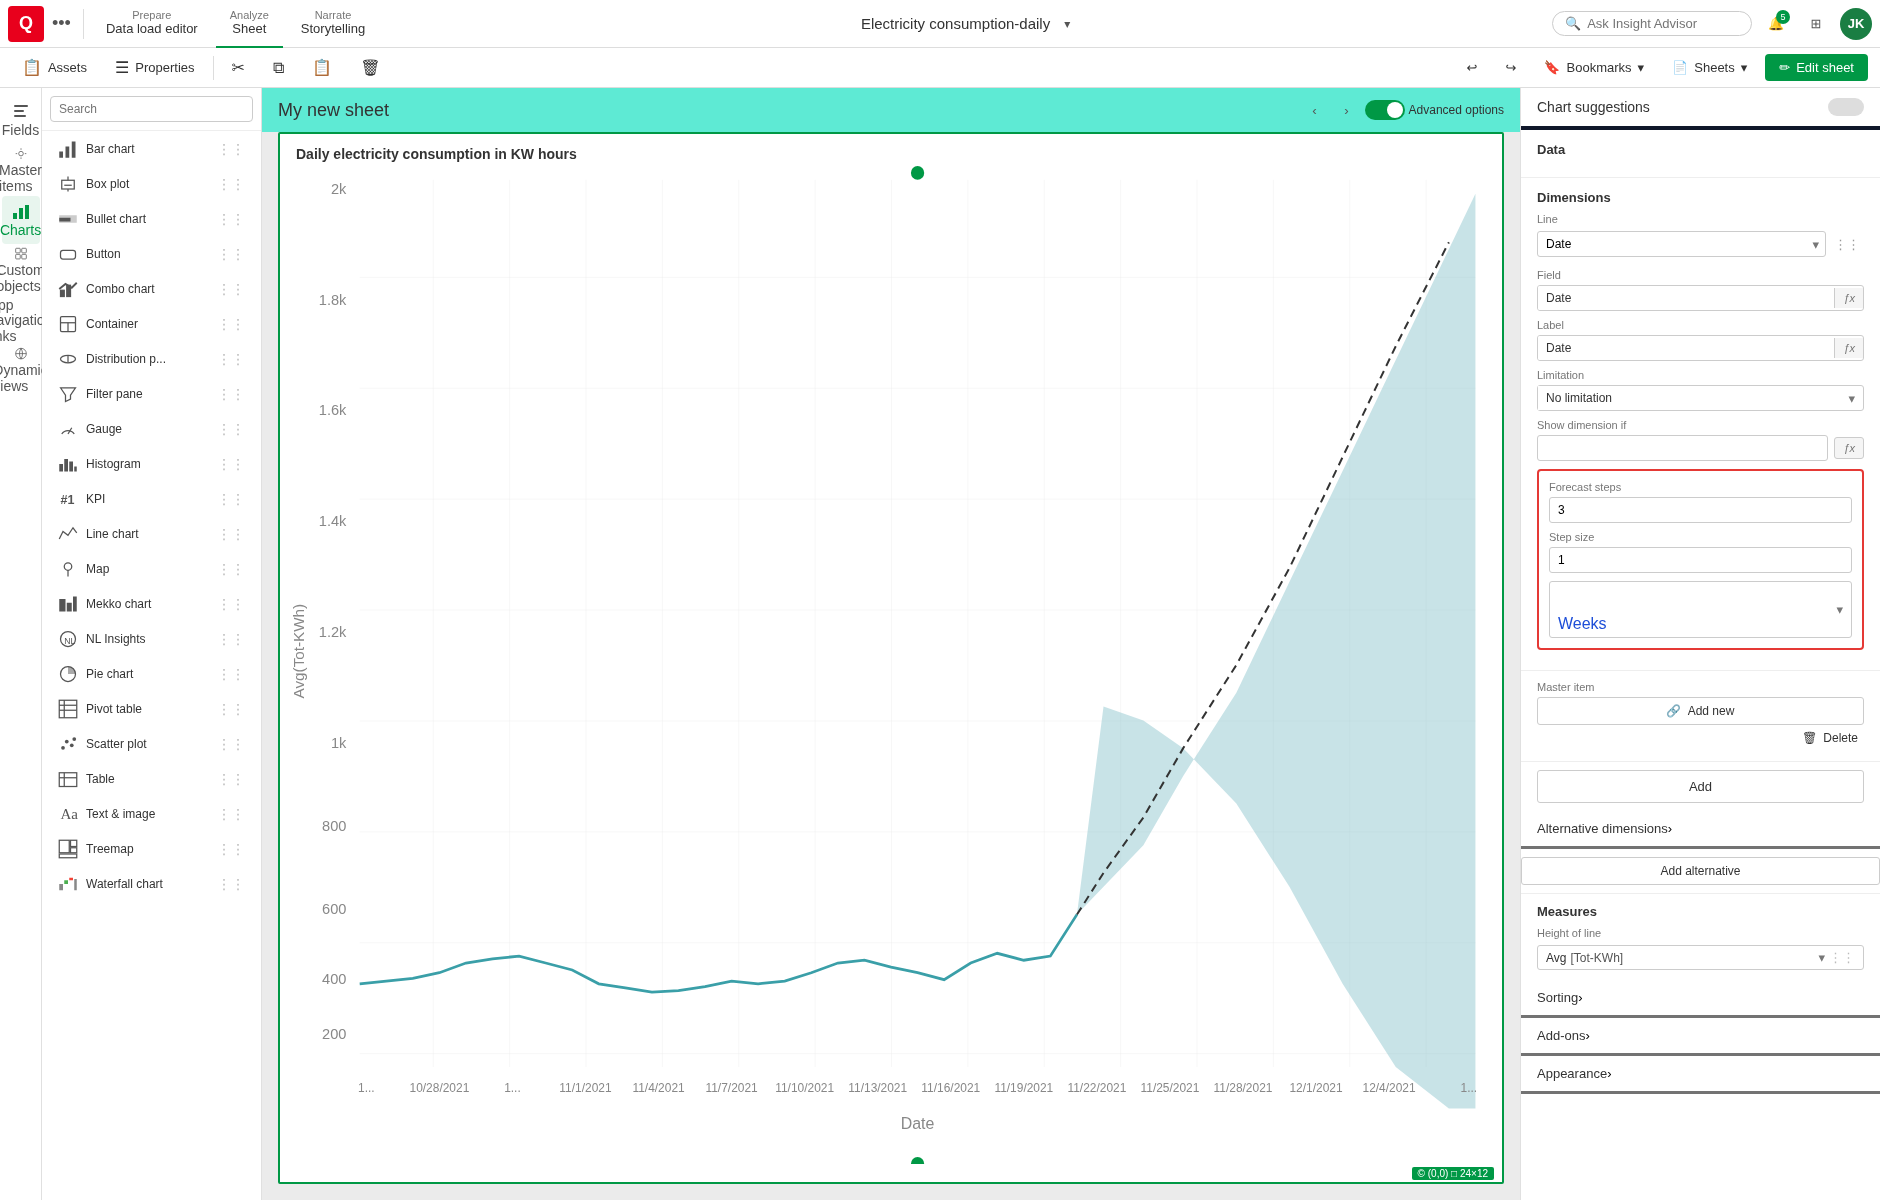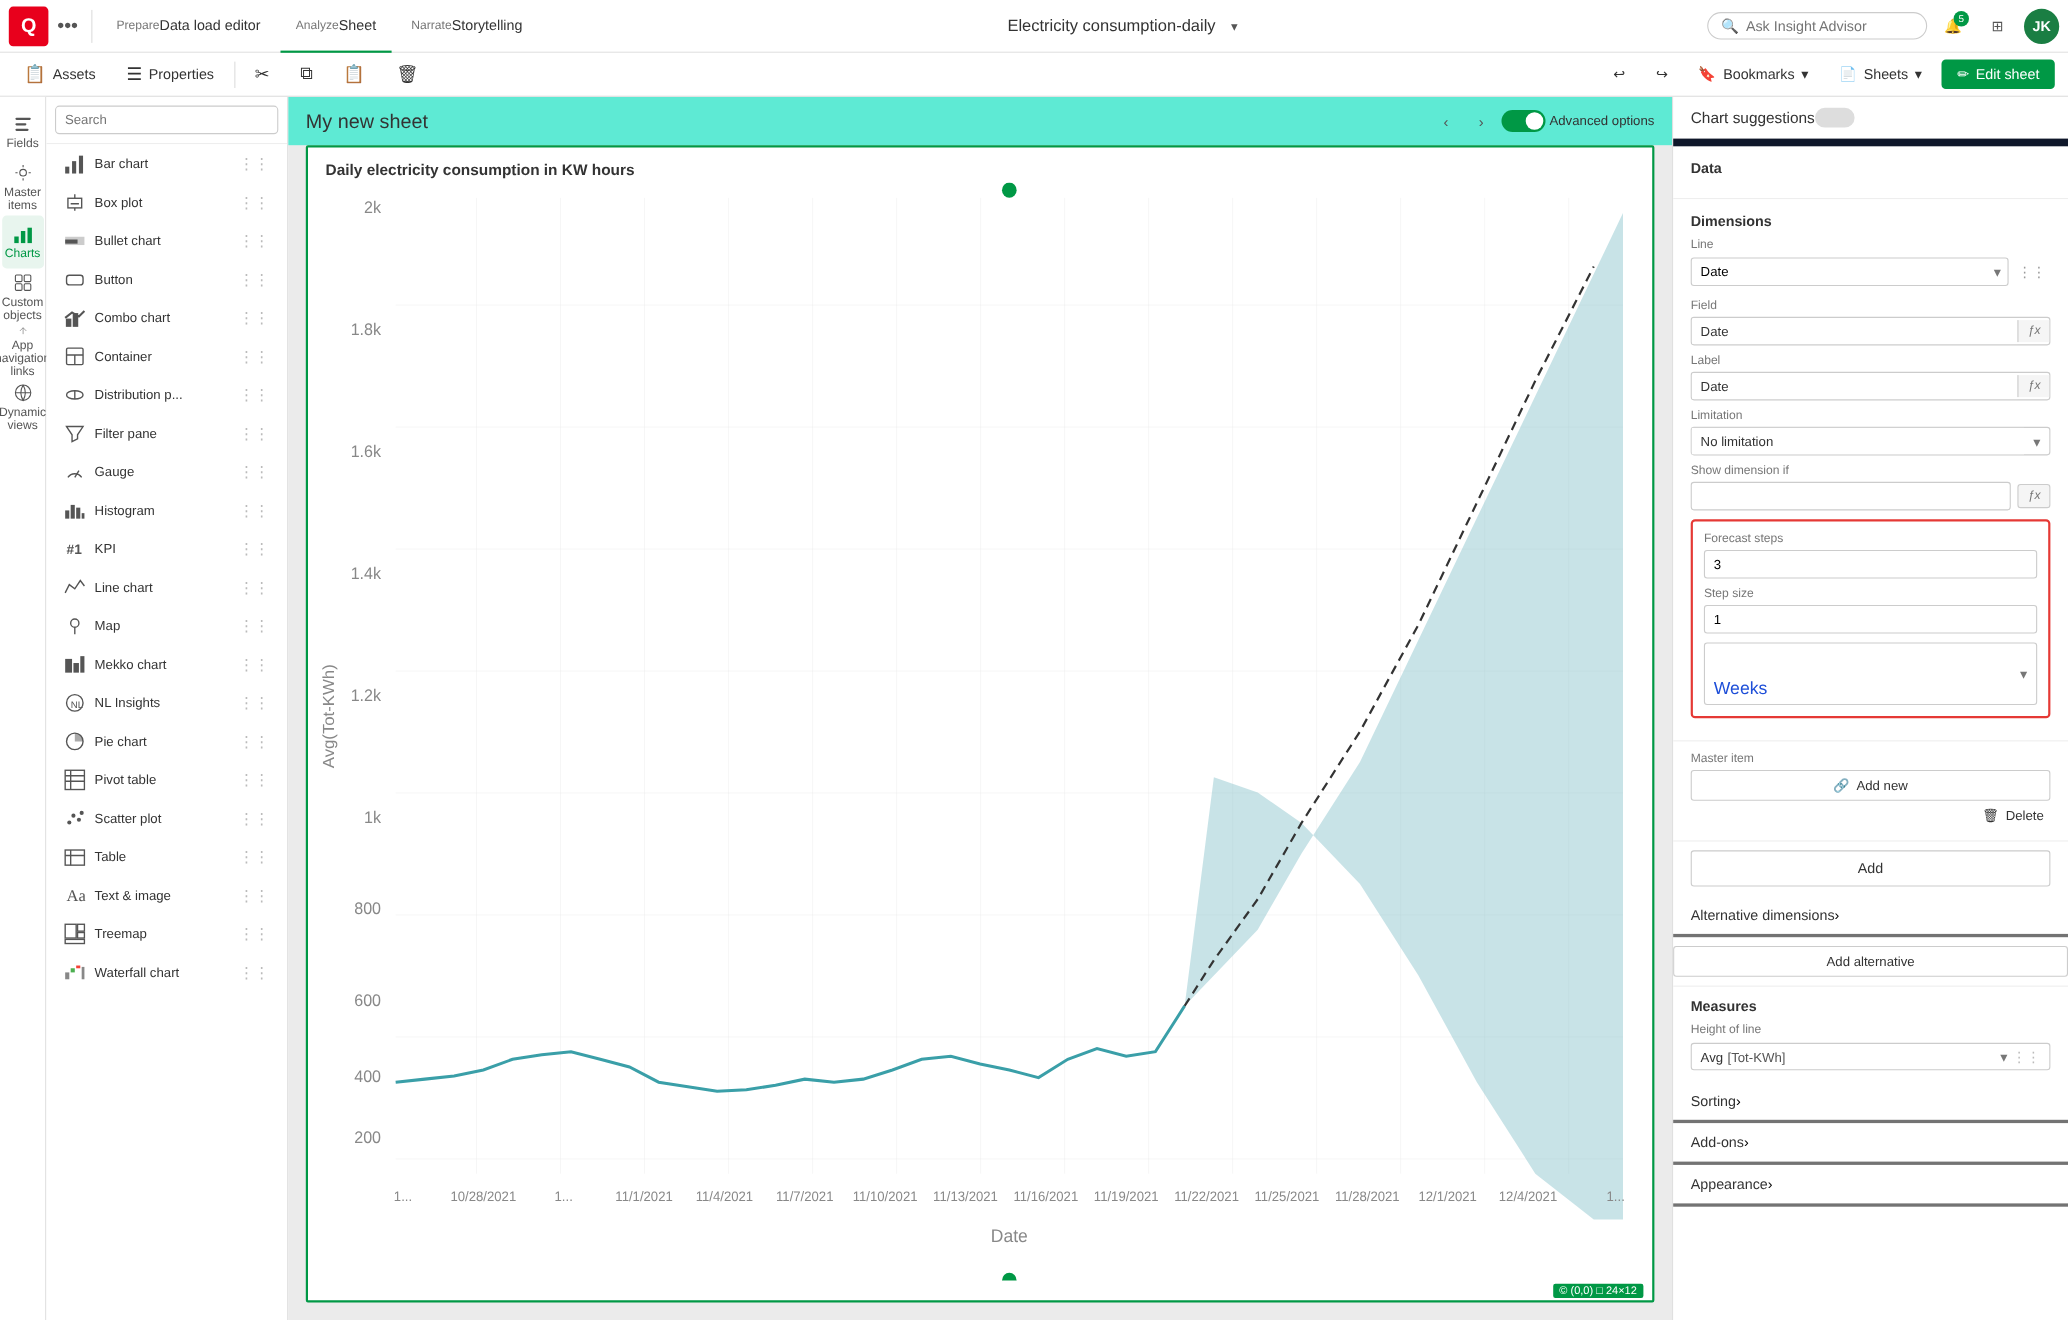--- a/index.html
+++ b/index.html
@@ -6,21 +6,21 @@
     body { font-family: 'Segoe UI', Arial, sans-serif; font-size: 13px; background: #f5f5f5; overflow: hidden; }
 
     
     .top-nav {
       display: flex; align-items: center; height: 48px;
       background: #fff; border-bottom: 1px solid #ddd; padding: 0 8px; gap: 4px;
     }
     .qlik-logo { width: 36px; height: 36px; background: #e8001c; border-radius: 4px;
       display: flex; align-items: center; justify-content: center; color: white; font-weight: bold; font-size: 18px; flex-shrink: 0; }
     .nav-dots { font-size: 18px; color: #555; padding: 0 4px; cursor: pointer; }
-    .nav-section { display: flex; flex-direction: row; align-items: center; padding: 4px 14px; cursor: pointer; border-bottom: 2px solid transparent; height: 48px; justify-content: center; }
+    .nav-section { display: flex; flex-direction: column; align-items: center; padding: 4px 14px; cursor: pointer; border-bottom: 2px solid transparent; height: 48px; justify-content: center; }
     .nav-section.active { border-bottom: 2px solid #009845; }
     .nav-section-top { font-size: 11px; color: #777; }
     .nav-section-bottom { font-size: 13px; color: #333; font-weight: 500; }
     .nav-divider { width: 1px; height: 30px; background: #ddd; margin: 0 4px; }
     .app-title { flex: 1; text-align: center; font-size: 15px; color: #333; display: flex; align-items: center; justify-content: center; gap: 14px; }
     .app-title-chevron { font-size: 12px; color: #555; }
     .top-right { display: flex; align-items: center; gap: 8px; margin-left: auto; }
     .search-bar { display: flex; align-items: center; border: 1px solid #ccc; border-radius: 20px; padding: 4px 12px; gap: 6px; width: 200px; background: #fff; }
     .search-bar input { border: none; outline: none; font-size: 13px; width: 140px; color: #555; }
     .icon-btn { width: 32px; height: 32px; display: flex; align-items: center; justify-content: center; cursor: pointer; border-radius: 50%; color: #555; position: relative; }
@@ -39,21 +39,21 @@
     .edit-sheet-btn { display: flex; align-items: center; gap: 6px; padding: 6px 14px; background: #009845; color: white; border: none; border-radius: 4px; cursor: pointer; font-size: 13px; font-weight: 500; }
 
     
     .main-layout { display: flex; height: calc(100vh - 88px); }
 
     
     .left-sidebar { width: 42px; background: #fff; border-right: 1px solid #e0e0e0; display: flex; flex-direction: column; align-items: center; padding-top: 8px; gap: 2px; }
     .sidebar-icon { width: 38px; height: 48px; display: flex; flex-direction: column; align-items: center; justify-content: center; cursor: pointer; border-radius: 4px; color: #555; font-size: 10px; gap: 2px; }
     .sidebar-icon.active { background: #e8f5ee; color: #009845; }
     .sidebar-icon svg { width: 20px; height: 20px; }
-    .sidebar-icon-label { font-size: 11px; text-align: center; line-height: 1.1; }
+    .sidebar-icon-label { font-size: 14px; text-align: left; line-height: 1.1; }
 
     
     .panel-area { display: flex; flex: 1; overflow: hidden; }
 
     
     .charts-panel { width: 220px; background: #fff; border-right: 1px solid #e0e0e0; display: flex; flex-direction: column; overflow: hidden; }
     .panel-search { padding: 8px; border-bottom: 1px solid #eee; }
     .panel-search input { width: 100%; padding: 5px 8px; border: 1px solid #ccc; border-radius: 4px; font-size: 12px; outline: none; }
     .chart-list { overflow-y: auto; flex: 1; }
     .chart-item { display: flex; align-items: center; justify-content: space-between; padding: 7px 12px; cursor: pointer; border-radius: 4px; margin: 1px 4px; }
@@ -72,21 +72,21 @@
     .toggle-knob { position: absolute; right: 2px; top: 2px; width: 16px; height: 16px; background: white; border-radius: 50%; }
     .adv-label { font-size: 12px; color: #333; }
 
     
     .chart-container { flex: 1; background: white; margin: 0 16px 16px 16px; border: 2px solid #009845; border-radius: 2px; position: relative; overflow: hidden; }
     .chart-title { padding: 12px 16px 4px; font-size: 14px; font-weight: 600; color: #333; }
     .chart-svg-area { width: 100%; height: calc(100% - 50px); }
 
     
     .right-panel { width: 360px; background: #fff; border-left: 1px solid #e0e0e0; overflow-y: auto; display: flex; flex-direction: column; }
-    .right-panel-header { display: flex; align-items: center; padding: 10px 16px; border-bottom: 7px solid #0f172a; }
+    .right-panel-header { display: flex; align-items: center; justify-content: space-between; padding: 10px 16px; border-bottom: 4px solid #0f172a; }
     .right-panel-title { font-size: 14px; font-weight: 500; color: #333; }
     .right-panel-toggle { width: 36px; height: 18px; background: #ddd; border-radius: 9px; cursor: pointer; position: relative; }
 
     .properties-section { padding: 12px 16px; border-bottom: 1px solid #eee; }
     .section-title { font-size: 13px; font-weight: 600; color: #333; margin-bottom: 8px; }
     .section-subtitle { font-size: 11px; color: #777; margin-bottom: 6px; font-weight: 500; }
 
     .field-row { margin-bottom: 8px; }
     .field-label { font-size: 11px; color: #777; margin-bottom: 4px; }
     .field-input { display: flex; align-items: center; border: 1px solid #ccc; border-radius: 3px; overflow: hidden; }

